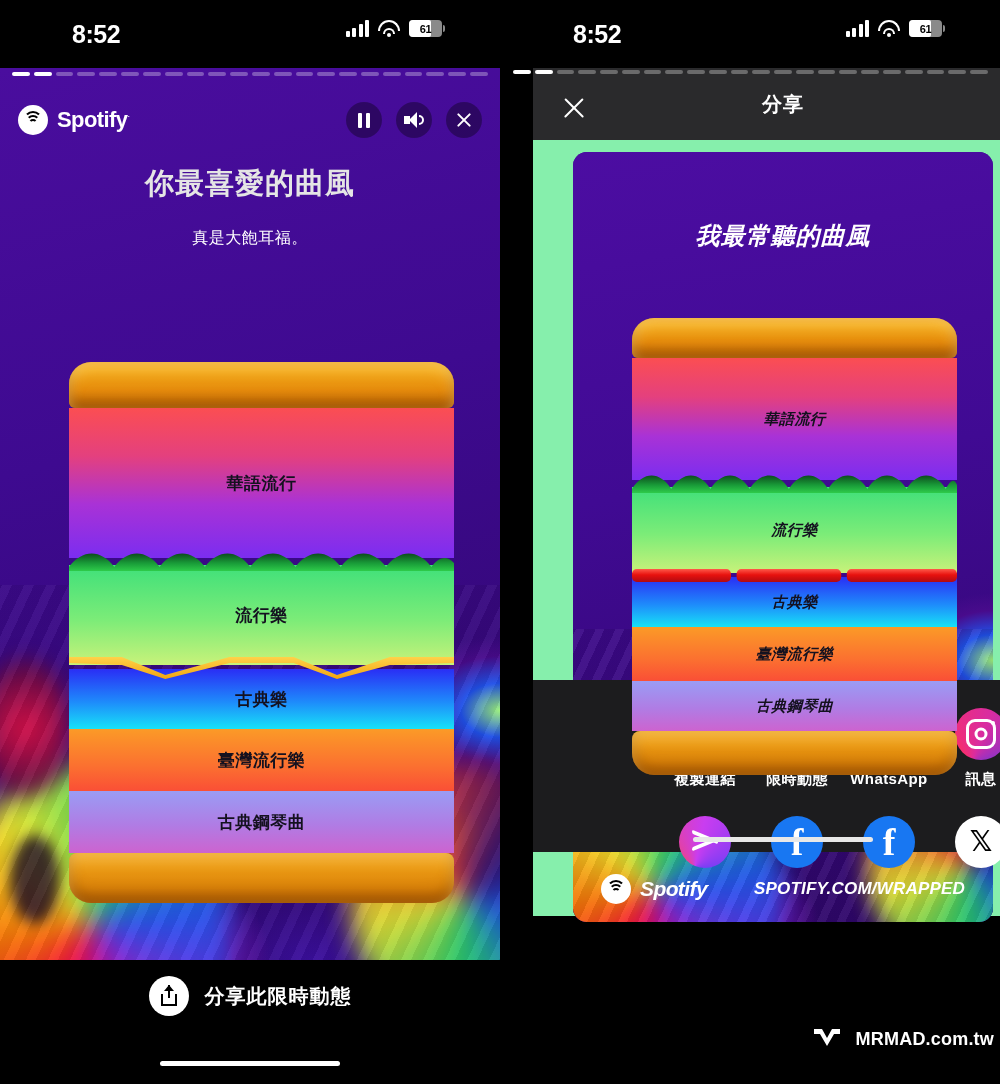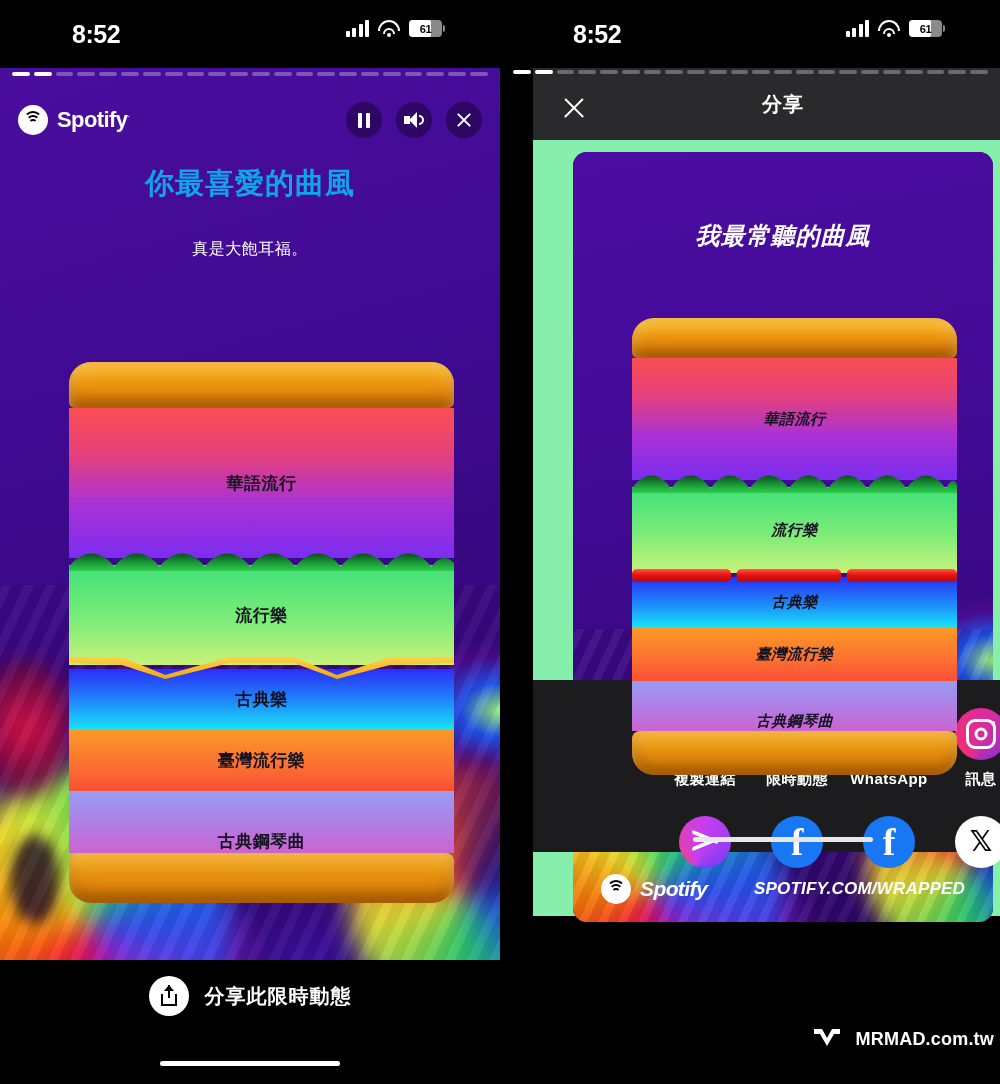--- a/index.html
+++ b/index.html
@@ -112,22 +112,22 @@
   .ic-spk .cone { position:absolute; left:5px; top:0; width:0; height:0;
                   border-top:8px solid transparent; border-bottom:8px solid transparent; border-right:8px solid #fff; }
   .ic-spk .arc { position:absolute; right:0px; top:3px; width:5px; height:10px;
                  border:2px solid #fff; border-left:none; border-radius:0 6px 6px 0; }
   .ic-x { position:relative; width:18px; height:18px; }
   .ic-x b { position:absolute; left:0; top:8px; width:18px; height:2px; background:#fff; border-radius:1px; }
   .ic-x b:first-child { transform:rotate(45deg); }
   .ic-x b:last-child { transform:rotate(-45deg); }
 
   .story-head { position:absolute; top:96px; left:0; width:100%; text-align:center; z-index:15; }
-  .story-title { color:#0ea5e9; font-size:29px; font-weight:800; letter-spacing:1px; }
-  .story-sub { color:#fff; font-size:16px; font-weight:400; margin-top:35px; letter-spacing:.5px; }
+  .story-title { color:#e5e5e5; font-size:29px; font-weight:800; letter-spacing:1px; }
+  .story-sub { color:#fff; font-size:16px; font-weight:400; margin-top:24px; letter-spacing:.5px; }
 
   
   .burger { position:absolute; z-index:10;padding-left:23px; }
   .burger .bun-top {
     height:46px; border-radius:22px 22px 6px 6px;
     background:linear-gradient(180deg,#f0a31c 0%,#f3a919 18%,#e58b0c 62%,#c96f05 100%);
     box-shadow:inset 0 6px 14px rgba(255,220,130,.55), inset 0 -7px 12px rgba(120,55,0,.55);
     position:relative; z-index:6;
   }
   .burger .bun-bot {
@@ -135,21 +135,21 @@
     background:linear-gradient(180deg,#f0a31c 0%,#eb9a14 30%,#db8309 70%,#c06b04 100%);
     box-shadow:inset 0 7px 14px rgba(255,220,130,.45), inset 0 -8px 14px rgba(120,55,0,.5);
     position:relative; z-index:6;
   }
   .layer { position:relative; display:flex; align-items:center; justify-content:center; }
   .layer .lbl { color:#14111f; font-size:17px; font-weight:700; letter-spacing:.5px; position:relative; z-index:3; }
   .ly-mando { background:linear-gradient(180deg,#fb4e52 0%,#e4407e 32%,#a932d6 64%,#7b2df0 100%); }
   .ly-pop    { background:linear-gradient(180deg,#3fe07a 0%,#7cec78 55%,#c8f27a 100%);align-items:center; }
   .ly-class  { background:linear-gradient(180deg,#2a2ef5 0%,#1e8bfb 55%,#17e2f7 100%); }
   .ly-tpop   { background:linear-gradient(180deg,#fb9a27 0%,#fb7030 60%,#fa4f36 100%); }
-  .ly-piano  { background:linear-gradient(180deg,#9a9cf4 0%,#b07ce4 55%,#cd63cf 100%);align-items:flex-end; }
+  .ly-piano  { background:linear-gradient(180deg,#9a9cf4 0%,#b07ce4 55%,#cd63cf 100%); }
 
   
   .lettuce { position:relative; height:26px; z-index:5; margin-top:-13px; margin-bottom:-6px; }
   .lettuce svg { display:block; width:100%; height:100%; }
   
   .cheese { position:relative; height:24px; z-index:5; margin-top:-10px; margin-bottom:-10px; }
   .cheese svg { display:block; width:100%; height:100%; }
   
   .tomato { position:relative; height:16px; z-index:5; margin-top:-6px; margin-bottom:-6px; }
   .tomato svg { display:block; width:100%; height:100%; }

